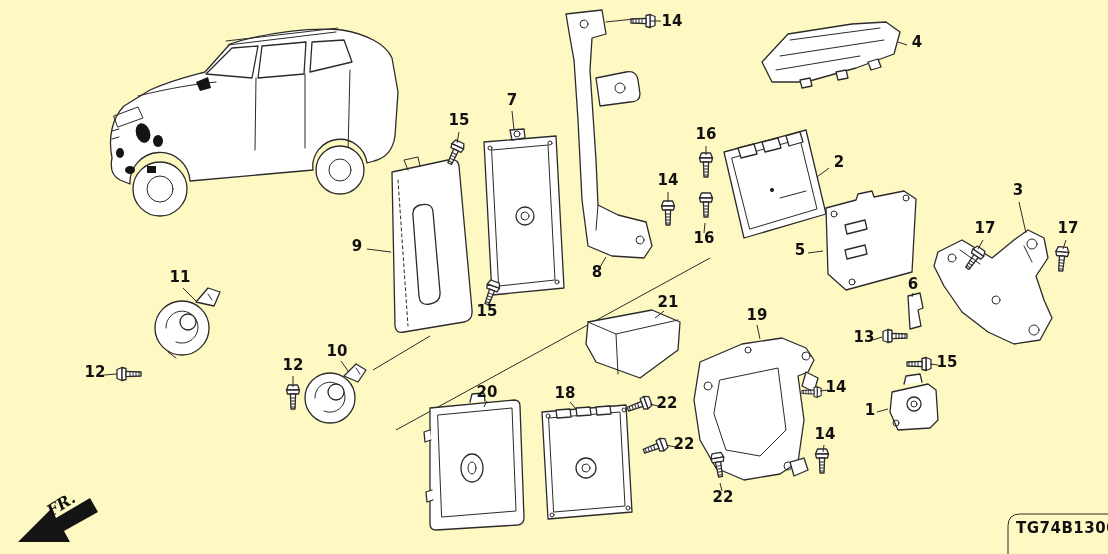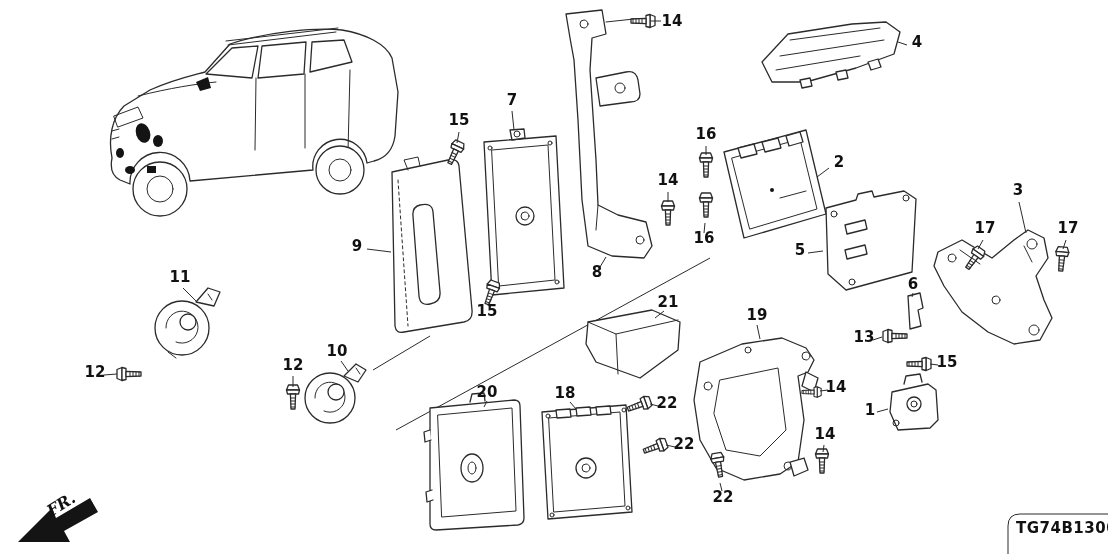--- a/index.html
+++ b/index.html
@@ -1,16 +1,16 @@
 <!DOCTYPE html>
 <html><head>
 <meta charset="utf-8">
 <style>
   html,body{margin:0;padding:0;background:#e8e8e8;}
-  .page{position:relative;width:1108px;height:554px;background:#ffffff;overflow:hidden;
+  .page{position:relative;width:1108px;height:554px;background:#fef9c3;overflow:hidden;
         font-family:"DejaVu Sans",sans-serif;}
   .page svg{position:absolute;left:0;top:0;}
   .part{stroke:#2b2b2b;stroke-width:1.3;fill:#ffffff;stroke-linejoin:round;stroke-linecap:round;}
   .detail{stroke:#2b2b2b;stroke-width:1;fill:none;stroke-linejoin:round;stroke-linecap:round;}
   .solid{fill:#141414;stroke:none;}
   .leader{stroke:#2b2b2b;stroke-width:1;}
   .divider{stroke:#2b2b2b;stroke-width:1;}
   .callout{font:bold 15px "DejaVu Sans",sans-serif;fill:#111;cursor:pointer;}
   .code{font:bold 15px "DejaVu Sans",sans-serif;fill:#111;letter-spacing:.5px;}
   .fr{font:italic bold 16px "DejaVu Serif",serif;fill:#111;}

